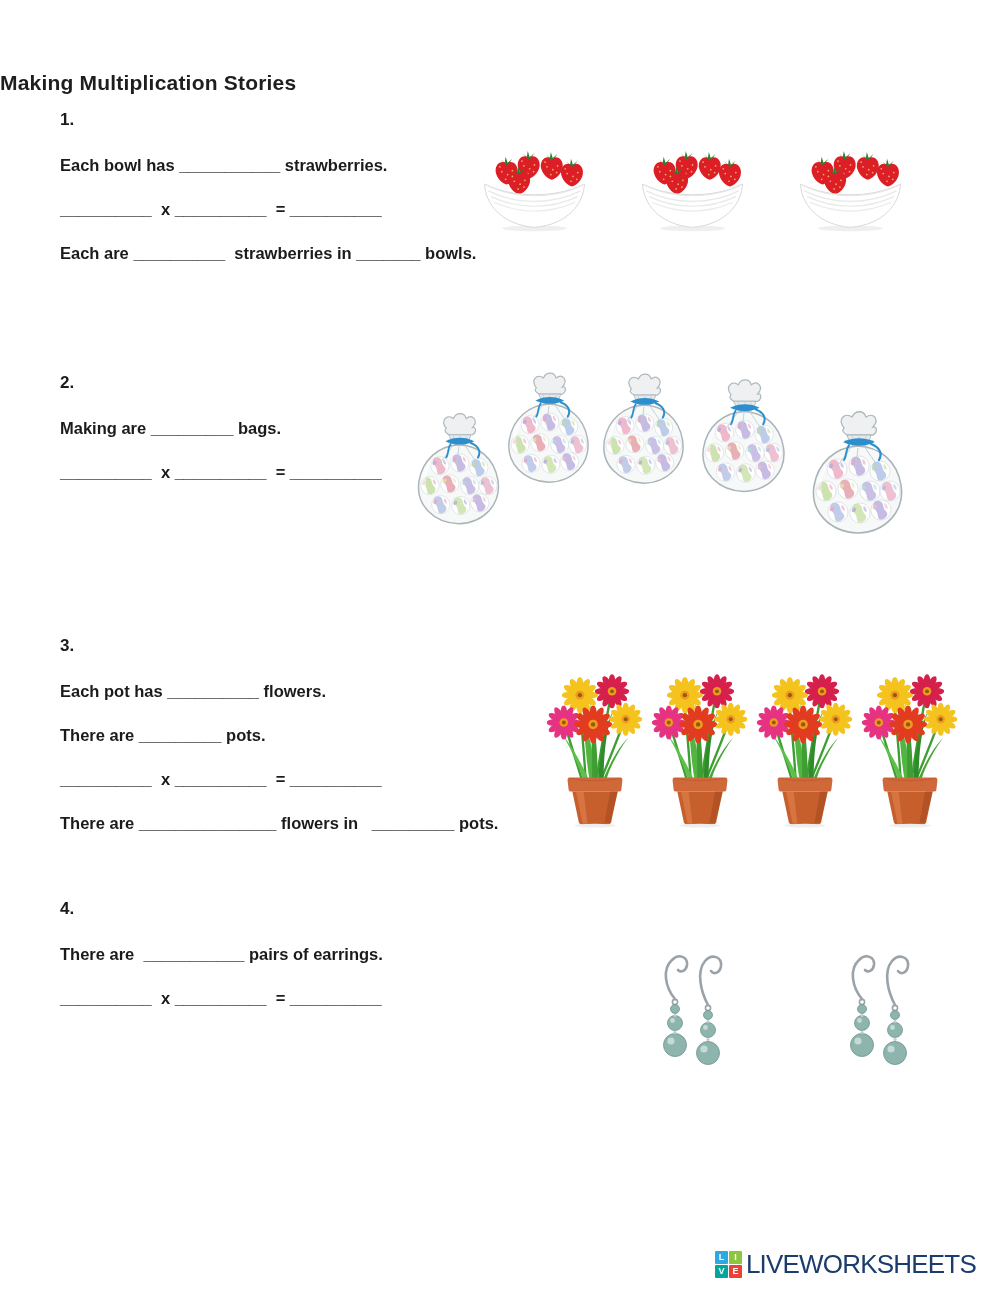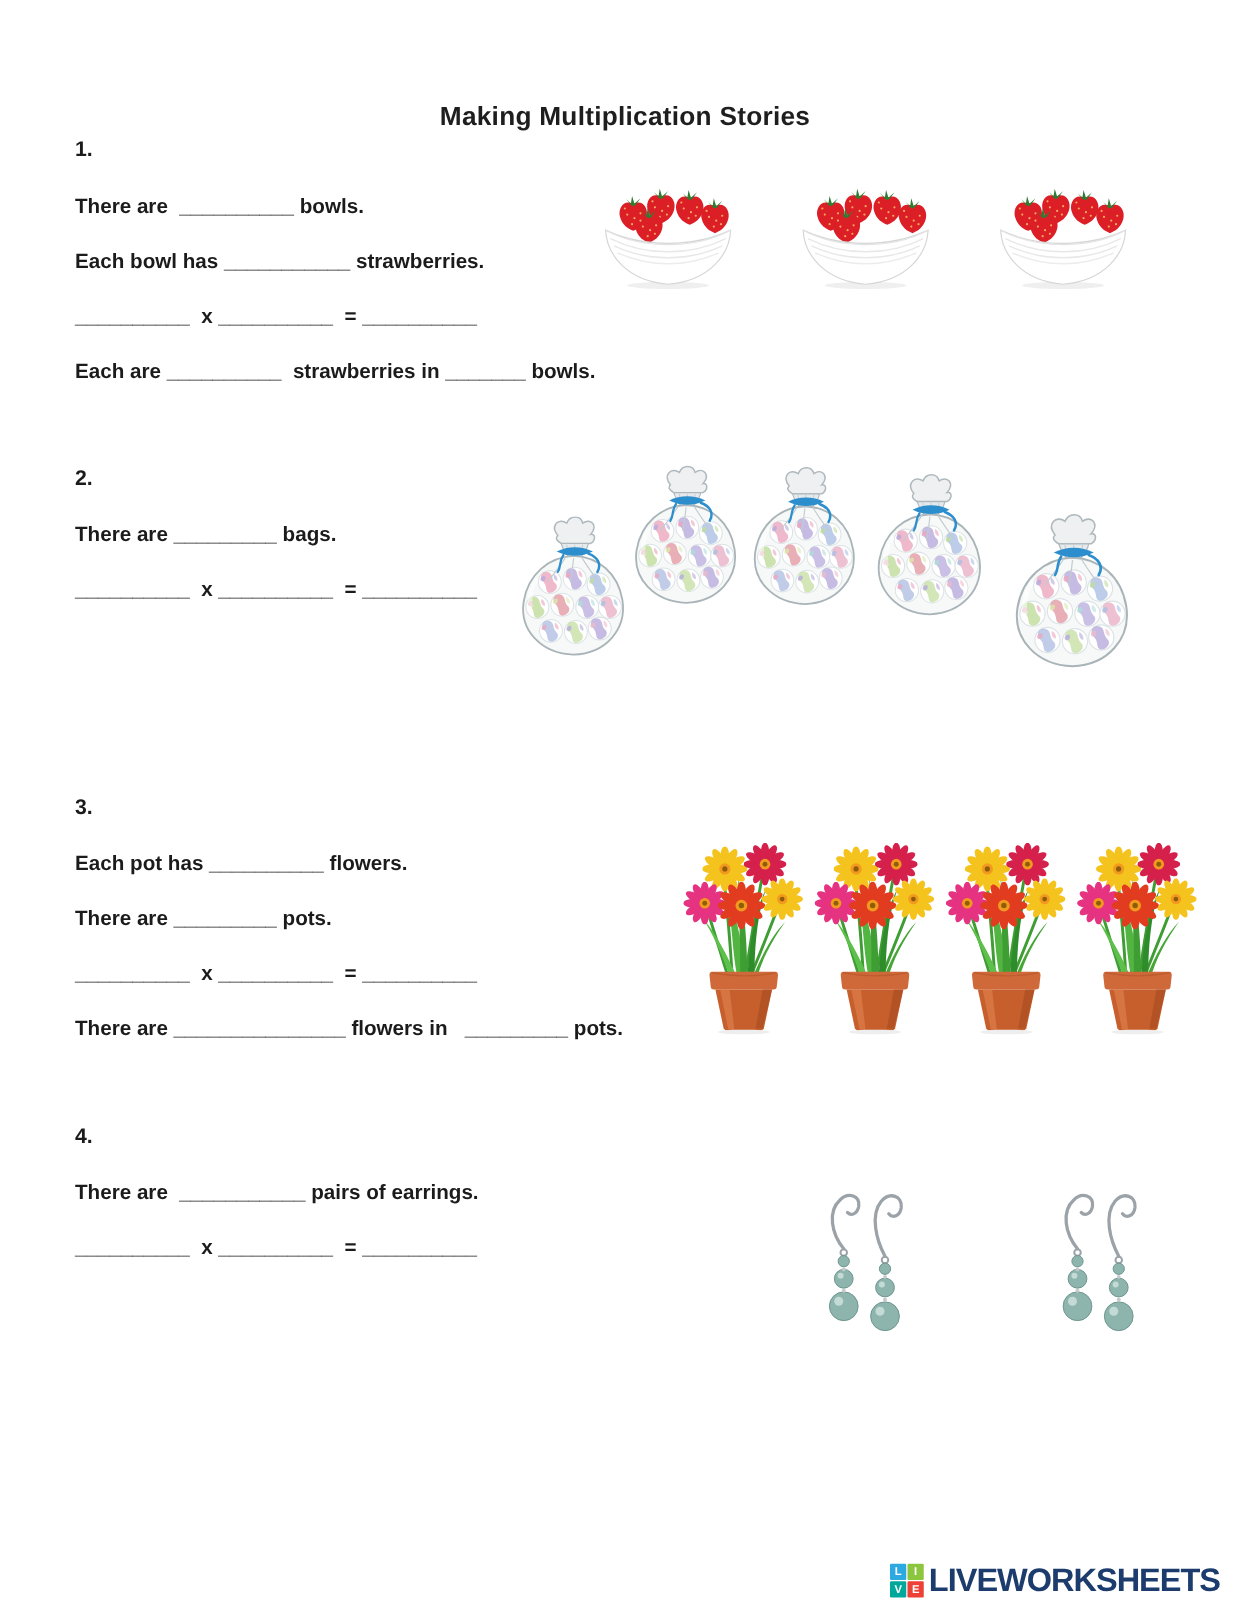--- a/index.html
+++ b/index.html
@@ -2,21 +2,21 @@
 <html><head>
 <meta charset="utf-8">
 <style>
   html,body { margin:0; padding:0; }
   body {
     width:1000px; height:1291px; position:relative; overflow:hidden;
     background:#ffffff; color:#1b1b1b;
     font-family:"Liberation Sans", sans-serif;
   }
   .title {
-    position:absolute; top:68px; left:0; width:1000px; text-align:center;
+    position:absolute; top:57px; left:0; width:1000px; 
     font-size:21px; font-weight:bold; letter-spacing:.2px; color:#1e1e1e;
   }
   .section { position:absolute; left:60px; font-weight:bold; font-size:16.5px; }
   .sec-number { height:46px; line-height:46px; font-size:17px; }
   .sec-line { height:44px; line-height:44px; white-space:pre; }
   #section-1 { top:97px; }
   #section-2 { top:360px; }
   #section-3 { top:623px; }
   #section-4 { top:886px; }
   .img-abs { position:absolute; }
@@ -26,21 +26,21 @@
   .logo { position:absolute; top:1249px; right:24px; display:flex; align-items:center; gap:3px; }
   .logo-grid { width:28px; height:28px; display:grid; grid-template-columns:13px 13px; grid-template-rows:13px 13px; gap:1px; }
   .logo-grid span {
     display:flex; align-items:center; justify-content:center;
     color:#fff; font-size:9px; font-weight:bold; border-radius:1px;
   }
   .sq-l { background:#2da9e1; }
   .sq-i { background:#8cc63e; }
   .sq-v { background:#00a79b; }
   .sq-e { background:#ed4036; }
-  .logo-text { font-size:26px; font-weight:bold; color:#1d3c6e; letter-spacing:-0.8px; }
+  .logo-text { font-size:26px; font-weight:normal; color:#1d3c6e; letter-spacing:-0.8px; }
 </style>
 </head>
 <body>
 
 <svg width="0" height="0" style="position:absolute" aria-hidden="true">
   <defs>
     <symbol id="sym-berry" viewBox="-13 -15 26 30">
       <path d="M0,-8 C8,-12 13,-4 11,3 C9,10 4,13 0,14.5 C-4,13 -9,10 -11,3 C-13,-4 -8,-12 0,-8Z" fill="#dc1f26"></path>
       <g fill="#f7c46a" opacity="0.85">
         <circle cx="-5" cy="1" r="0.9"></circle>
@@ -170,29 +170,28 @@
           <circle cx="59" cy="104" r="3.6"></circle>
       </g>
     </symbol>
   </defs>
 </svg>
 
 <h1 class="title">Making Multiplication Stories</h1>
 
 <div class="section" id="section-1">
   <div class="sec-number">1.</div>
-  <div class="sec-line">There are  __________ bowls.</div>
   <div class="sec-line">Each bowl has ___________ strawberries.</div>
   <div class="sec-line">__________  x __________  = __________</div>
   <div class="sec-line">Each are __________  strawberries in _______ bowls.</div>
 </div>
 
 <div class="section" id="section-2">
   <div class="sec-number">2.</div>
-  <div class="sec-line">There are _________ bags.</div>
+  <div class="sec-line">Making are _________ bags.</div>
   <div class="sec-line">__________  x __________  = __________</div>
 </div>
 
 <div class="section" id="section-3">
   <div class="sec-number">3.</div>
   <div class="sec-line">Each pot has __________ flowers.</div>
   <div class="sec-line">There are _________ pots.</div>
   <div class="sec-line">__________  x __________  = __________</div>
   <div class="sec-line">There are _______________ flowers in   _________ pots.</div>
 </div>

